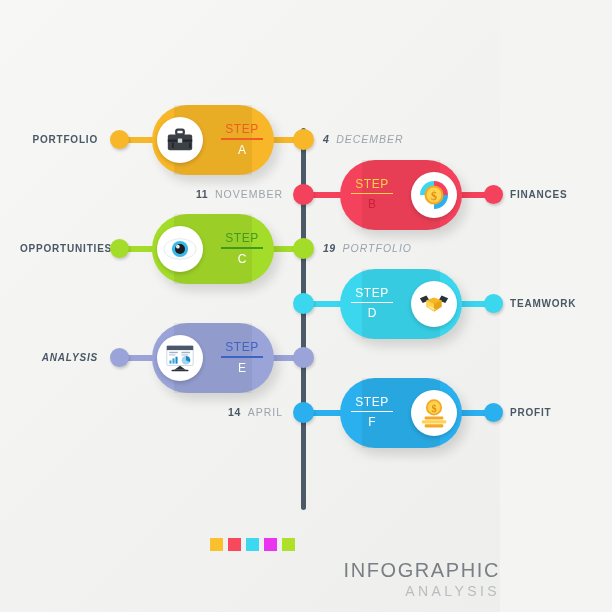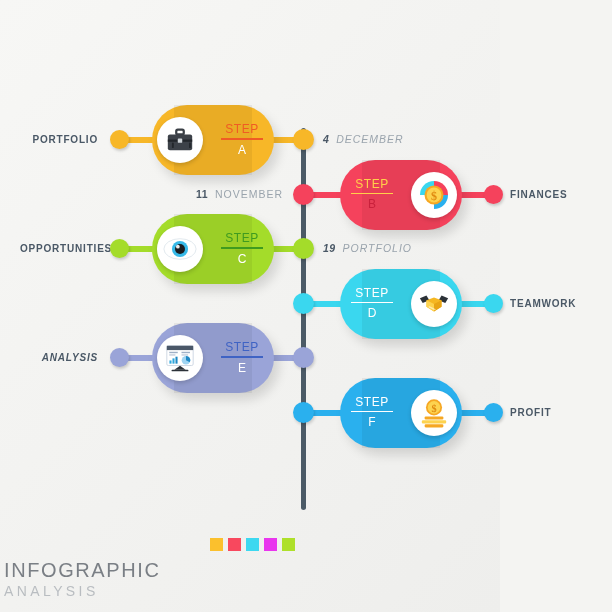--- a/index.html
+++ b/index.html
@@ -171,21 +171,21 @@
   }
   .datetxt.ldate { text-align: right; }
   .datetxt.rdate { text-align: left; font-style: italic; }
 
   
   .brand {
     position: absolute;
     left: 4px;
     right: 0;
     top: 538px;
-    text-align: left;
+    text-align: right;
   }
   .swatches {
     display: flex;
     justify-content: center;
     gap: 5px;
     margin-bottom: 8px;
   }
   .swatches i {
     display: block;
     width: 13px;
@@ -361,20 +361,21 @@
       <circle cx="16" cy="11" r="8.6" fill="#f6a723"></circle>
       <circle cx="16" cy="11" r="6.7" fill="#fdd34f"></circle>
       <text x="16" y="15.4" font-family="Liberation Serif, serif" font-size="11" font-weight="bold" fill="#e08a10" text-anchor="middle">$</text>
       <rect x="6" y="20.6" width="20" height="3.4" rx="1.2" fill="#f6a723"></rect>
       <rect x="3" y="24.8" width="26" height="3.4" rx="1.2" fill="#fdd34f"></rect>
       <rect x="6" y="29" width="20" height="3.4" rx="1.2" fill="#f6a723"></rect>
     </svg>
           </div>
         </div>
         <div class="sidelabel right" style="left: 510px; width: 120px;">PROFIT</div>
+        <div class="datetxt ldate" style="left: 131px; width: 152px;"><span class="dnum">14</span><span>&nbsp;&nbsp;</span><span class="dmon">APRIL</span></div>
       </div>
     </div>
 
   <div class="brand">
     <div class="swatches" id="swatches-host">
         <i style="background: rgb(251, 192, 45);"></i>
         <i style="background: rgb(248, 72, 94);"></i>
         <i style="background: rgb(61, 216, 240);"></i>
         <i style="background: rgb(233, 54, 238);"></i>
         <i style="background: rgb(174, 224, 42);"></i>

